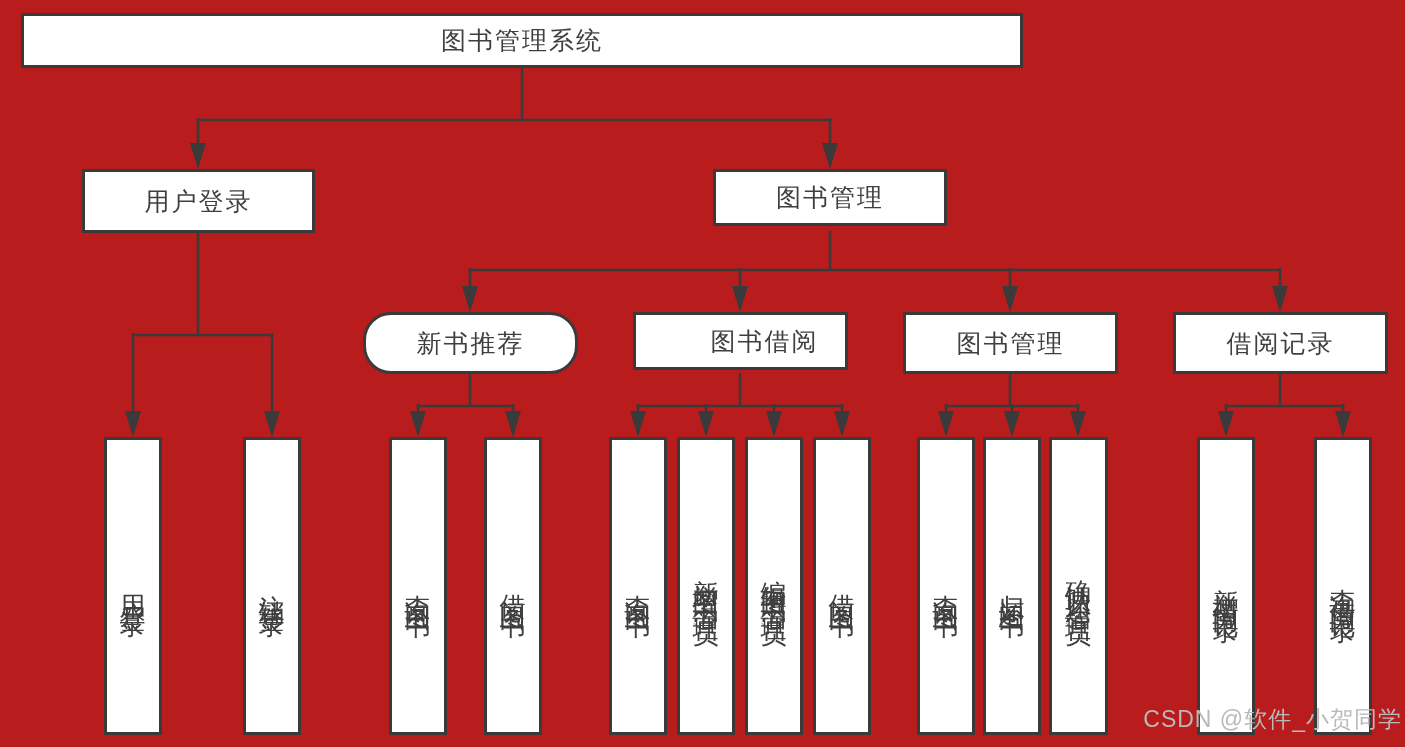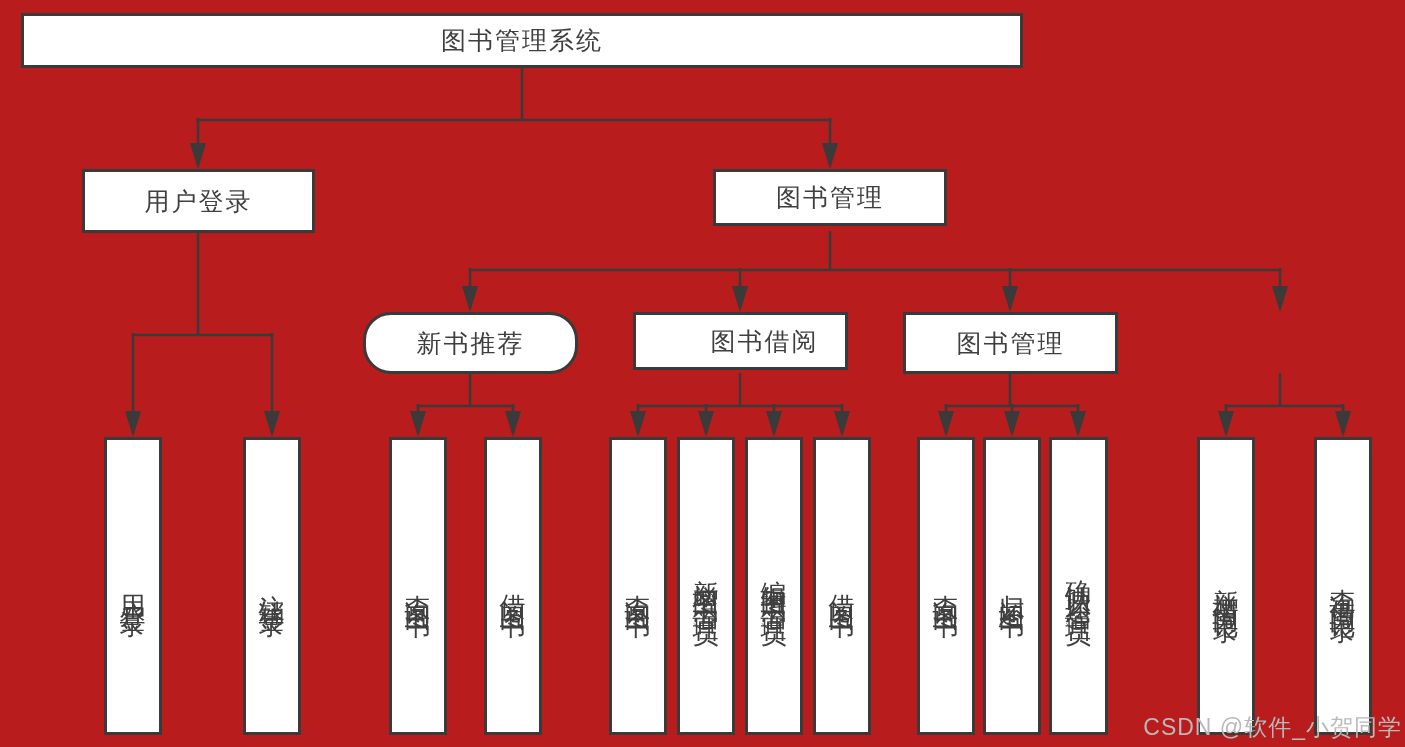--- a/index.html
+++ b/index.html
@@ -35,21 +35,21 @@
   .node.leaf {
     writing-mode: vertical-rl;
     text-orientation: mixed;
     font-size: 26px;
     letter-spacing: 6px;
     line-height: 1;
   }
   .watermark {
     position: absolute;
     right: 3px;
-    bottom: 4px;
+    bottom: 12px;
     font-size: 23px;
     letter-spacing: 1px;
     color: #b9b9b9;
     white-space: nowrap;
   }
 </style>
 </head>
 <body>
 
 <div class="stage">
@@ -100,20 +100,21 @@
   </svg>
 
   <div class="node hnode" style="left:21px; top:13px; width:1002px; height:55px;">图书管理系统</div>
 
   <div class="node hnode" style="left:82px; top:169px; width:233px; height:64px;">用户登录</div>
   <div class="node hnode" style="left:713px; top:169px; width:234px; height:57px;">图书管理</div>
 
   <div class="node hnode" style="left:363px; top:312px; width:215px; height:62px;border-radius:28px;">新书推荐</div>
   <div class="node hnode" style="left:633px; top:312px; width:215px; height:58px;padding-left:48px;">图书借阅</div>
   <div class="node hnode" style="left:903px; top:312px; width:215px; height:62px;">图书管理</div>
+  <div class="node hnode" style="left:1173px; top:312px; width:215px; height:62px;">借阅记录</div>
 
   <div class="node leaf" style="left:104px; top:437px; width:58px; height:298px;">用户登录</div>
   <div class="node leaf" style="left:243px; top:437px; width:58px; height:298px;">注销登录</div>
 
   <div class="node leaf" style="left:389px; top:437px; width:58px; height:298px;">查询图书</div>
   <div class="node leaf" style="left:484px; top:437px; width:58px; height:298px;">借阅图书</div>
 
   <div class="node leaf" style="left:609px; top:437px; width:58px; height:298px;">查询图书</div>
   <div class="node leaf" style="left:677px; top:437px; width:58px; height:298px;">新增图书（管理员）</div>
   <div class="node leaf" style="left:745px; top:437px; width:58px; height:298px;">编辑图书（管理员）</div>

